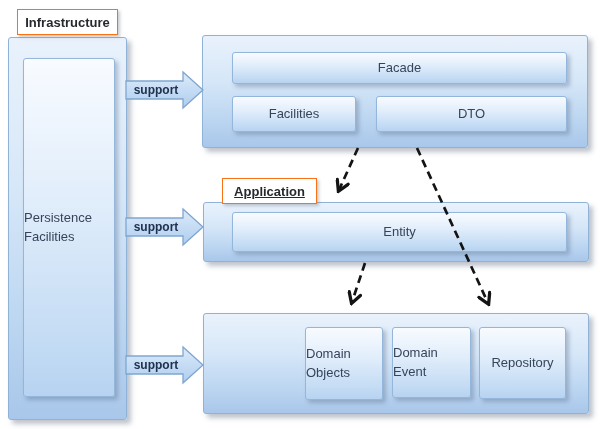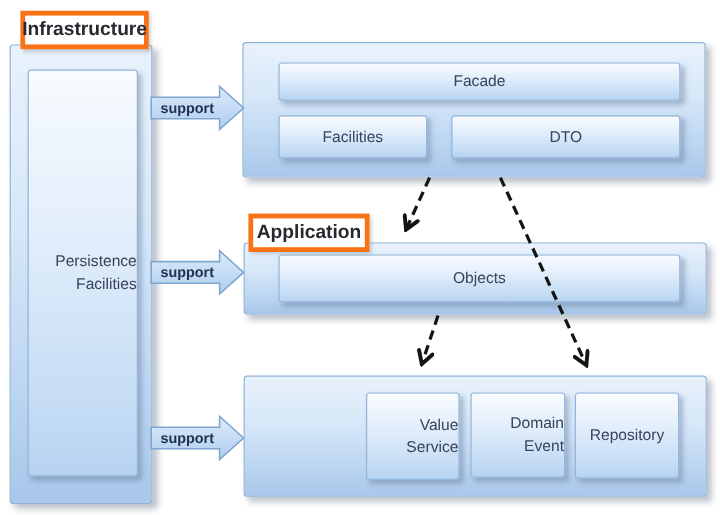--- a/index.html
+++ b/index.html
@@ -18,32 +18,32 @@
     box-shadow:4px 4px 5px rgba(110,125,145,.45);
     z-index:1;
   }
   .inner-box{
     position:absolute;
     background:linear-gradient(180deg,#f8fbff 0%,#e2eefb 40%,#c3dbf4 85%,#b7d3f1 100%);
     border:1px solid #94b6da;
     border-radius:3px;
     box-shadow:3px 3px 4px rgba(95,115,145,.42);
     display:flex;align-items:center;justify-content:center;
-    text-align:right;
+    text-align:left;
     font-size:13px;color:#37445a;
     line-height:1.45;
     z-index:2;
   }
   .layer-label{
     position:absolute;
     background:#ffffff;
-    border:4px solid #f97316;
+    border:1px solid #f97316;
     box-shadow:2px 2px 3px rgba(120,125,135,.4);
     display:flex;align-items:center;justify-content:center;
-    font-size:16px;font-weight:bold;color:#26292e;
+    font-size:13px;font-weight:bold;color:#26292e;
     white-space:nowrap;
     z-index:3;
   }
   #arrow-overlay{
     position:absolute;left:0;top:0;width:600px;height:429px;
     z-index:4;pointer-events:none;
   }
   .support-text{
     font-size:12px;font-weight:600;fill:#203250;
     font-family:"Liberation Sans", sans-serif;
@@ -67,30 +67,30 @@
     <span>Facade</span>
   </div>
   <div class="inner-box" style="left:232px;top:96px;width:122px;height:34px;">
     <span>Facilities</span>
   </div>
   <div class="inner-box" style="left:376px;top:96px;width:189px;height:34px;">
     <span>DTO</span>
   </div>
 
   <div class="panel" style="left:203px;top:202px;width:384px;height:58px;"></div>
-  <div class="layer-label" style="left:207px;top:178px;width:93px;height:24px;">
+  <div class="layer-label" style="left:222px;top:178px;width:93px;height:24px;text-decoration:underline;">
     <span>Application</span>
   </div>
   <div class="inner-box" style="left:232px;top:212px;width:333px;height:38px;">
-    <span>Objects</span>
+    <span>Entity</span>
   </div>
 
   <div class="panel" style="left:203px;top:313px;width:384px;height:99px;"></div>
   <div class="inner-box" style="left:305px;top:327px;width:76px;height:71px;">
-    <span>Value Service</span>
+    <span>Domain Objects</span>
   </div>
   <div class="inner-box" style="left:392px;top:327px;width:77px;height:69px;">
     <span>Domain Event</span>
   </div>
   <div class="inner-box" style="left:479px;top:327px;width:85px;height:70px;">
     <span>Repository</span>
   </div>
 
   <svg id="arrow-overlay" viewBox="0 0 600 429" xmlns="http://www.w3.org/2000/svg">
     <defs>

